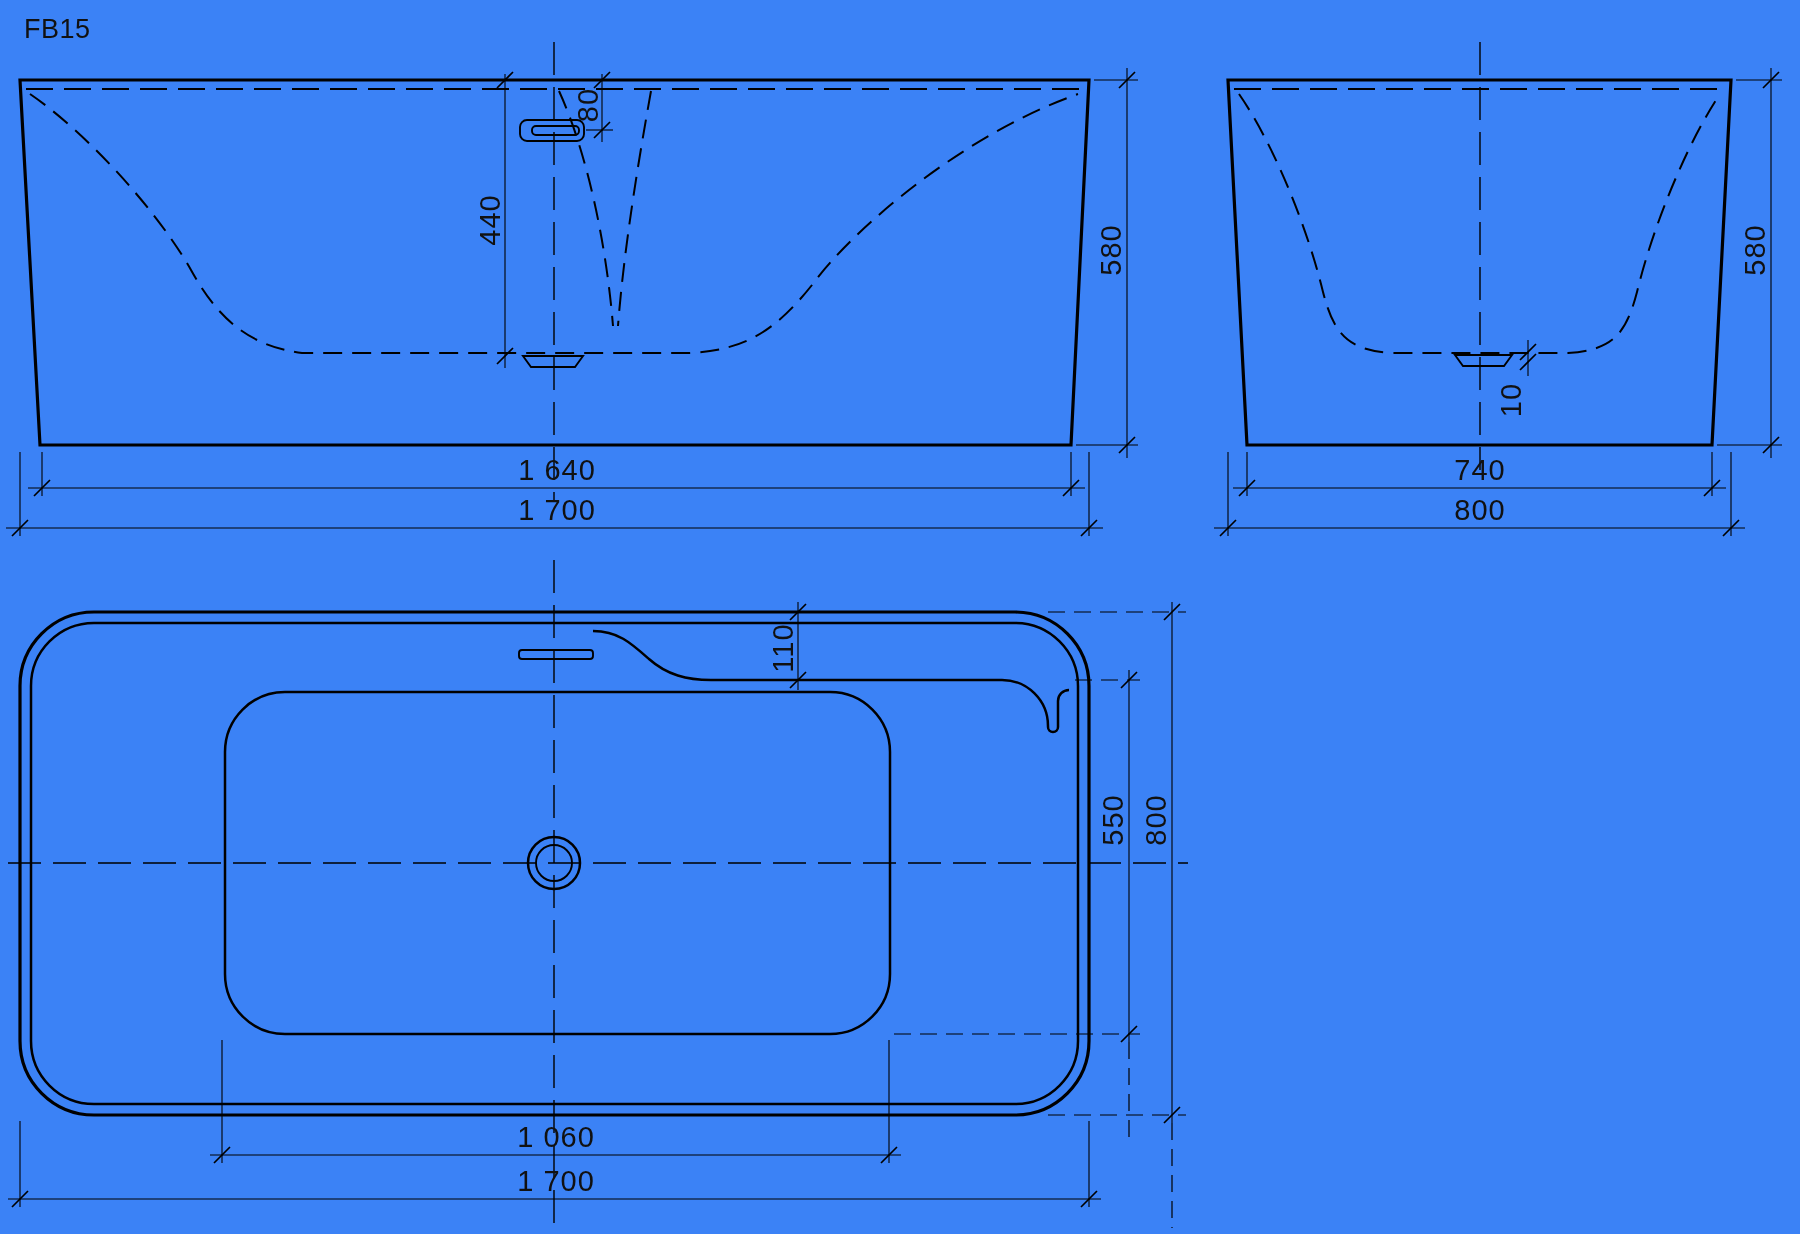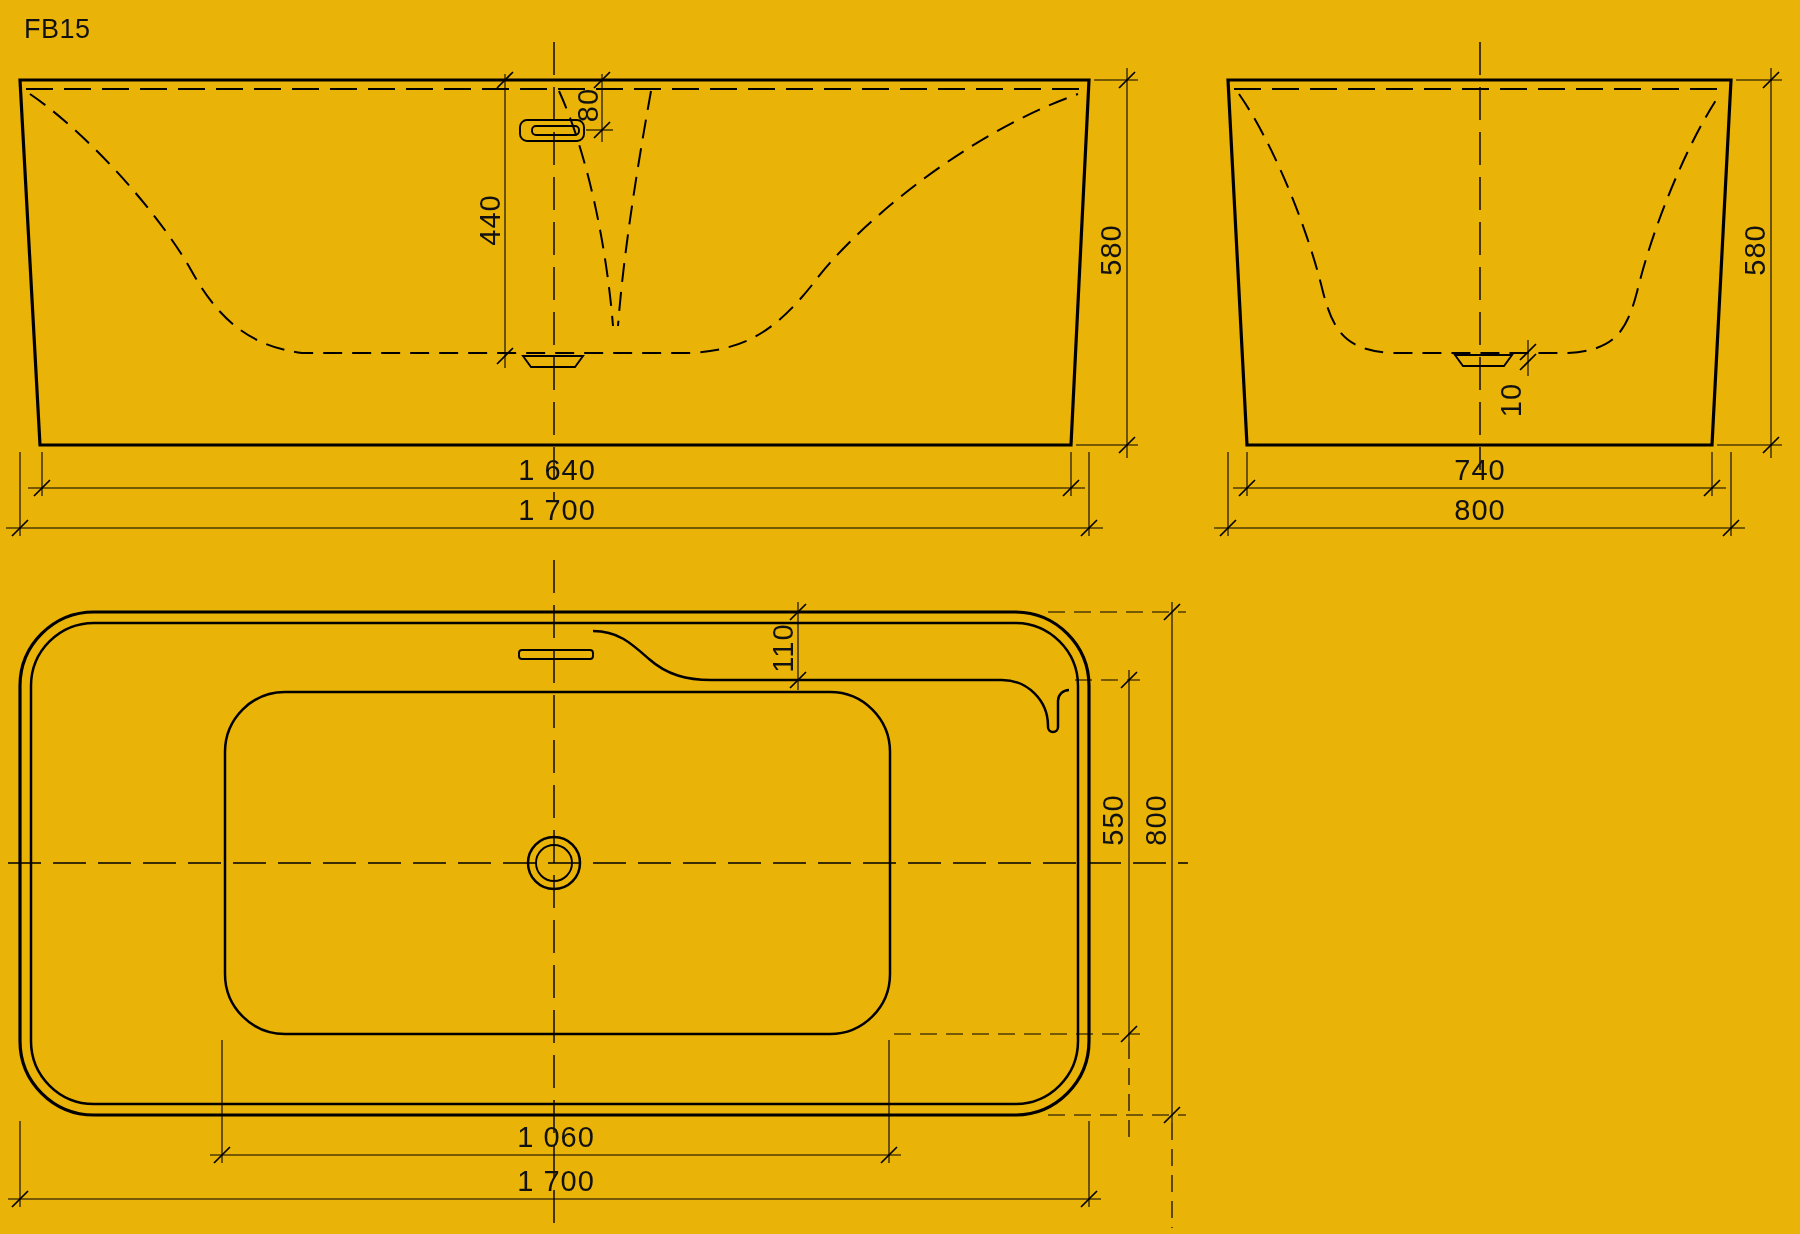--- a/index.html
+++ b/index.html
@@ -1,16 +1,16 @@
 <!DOCTYPE html>
 <html><head>
 <meta charset="utf-8">
 <style>
   html,body{margin:0;padding:0;background:#ffffff;}
-  .sheet{width:1800px;height:1234px;background:#eab308;position:relative;overflow:hidden;}
+  .sheet{width:1800px;height:1234px;background:#3b82f6;position:relative;overflow:hidden;}
   svg{display:block;}
   text{font-family:"Liberation Sans", sans-serif;font-size:29px;fill:#111;letter-spacing:1px;}
   .title-text{font-size:27px;letter-spacing:0.5px;}
   .outline{stroke:#000;stroke-width:3.2;fill:none;}
   .line2{stroke:#000;stroke-width:2.5;fill:none;}
   .hidden-line{stroke:#000;stroke-width:2;fill:none;stroke-dasharray:19 10;}
   .rim-dash{stroke:#000;stroke-width:1.9;fill:none;stroke-dasharray:27 11;}
   .centerline{stroke:#000;stroke-width:1.4;fill:none;stroke-dasharray:33 12;}
   .dim{stroke:#000;stroke-width:1.1;fill:none;}
   .ext{stroke:#000;stroke-width:1.1;fill:none;}

